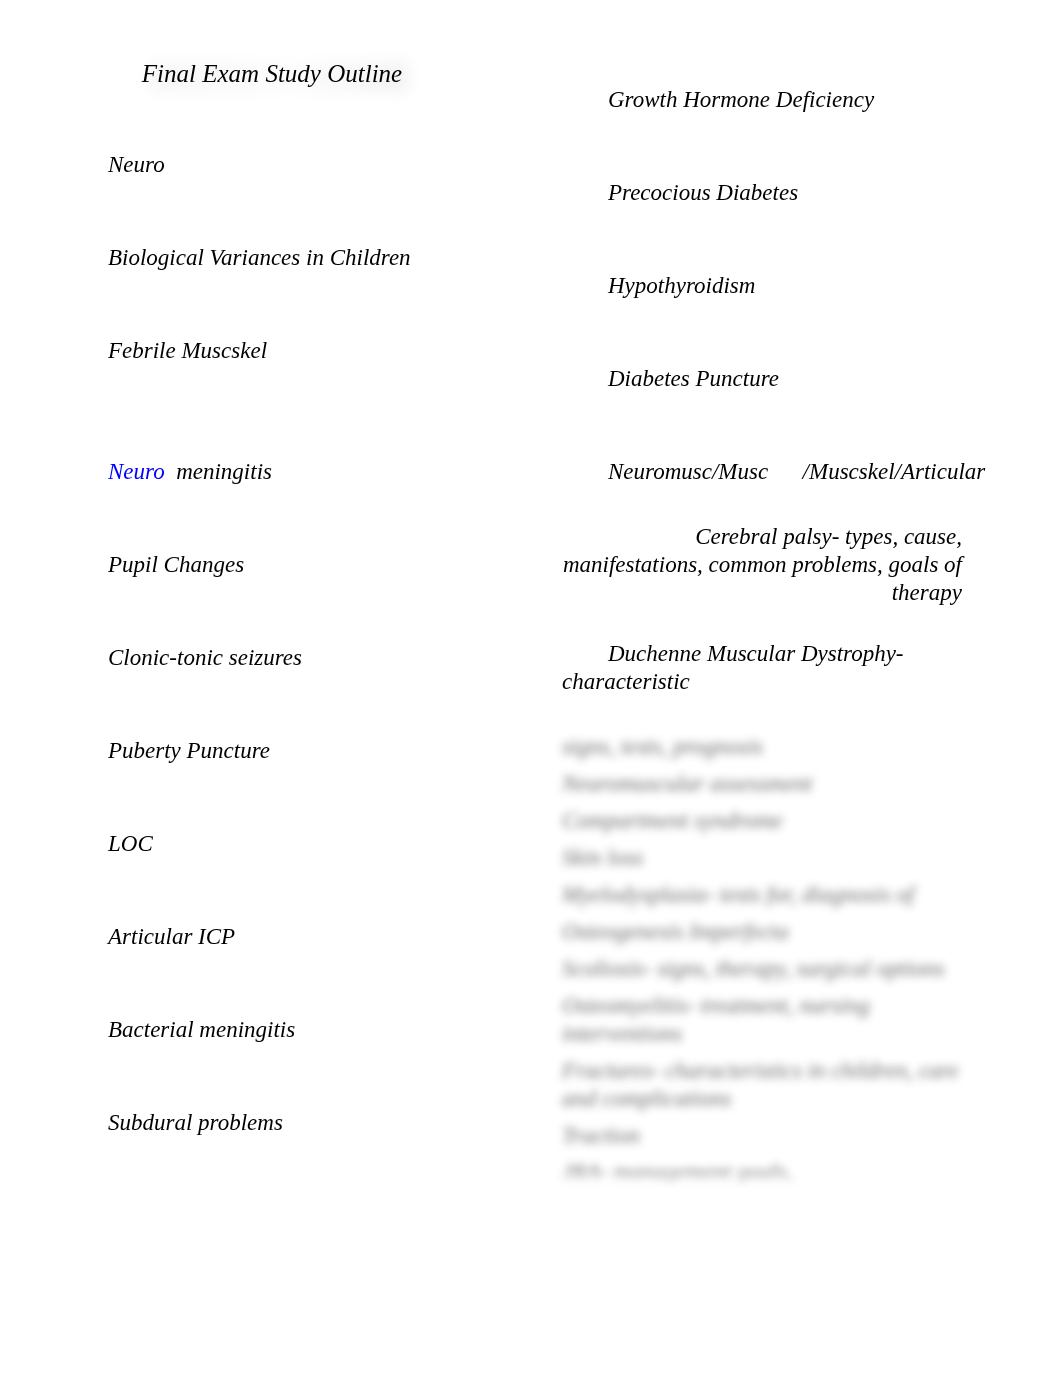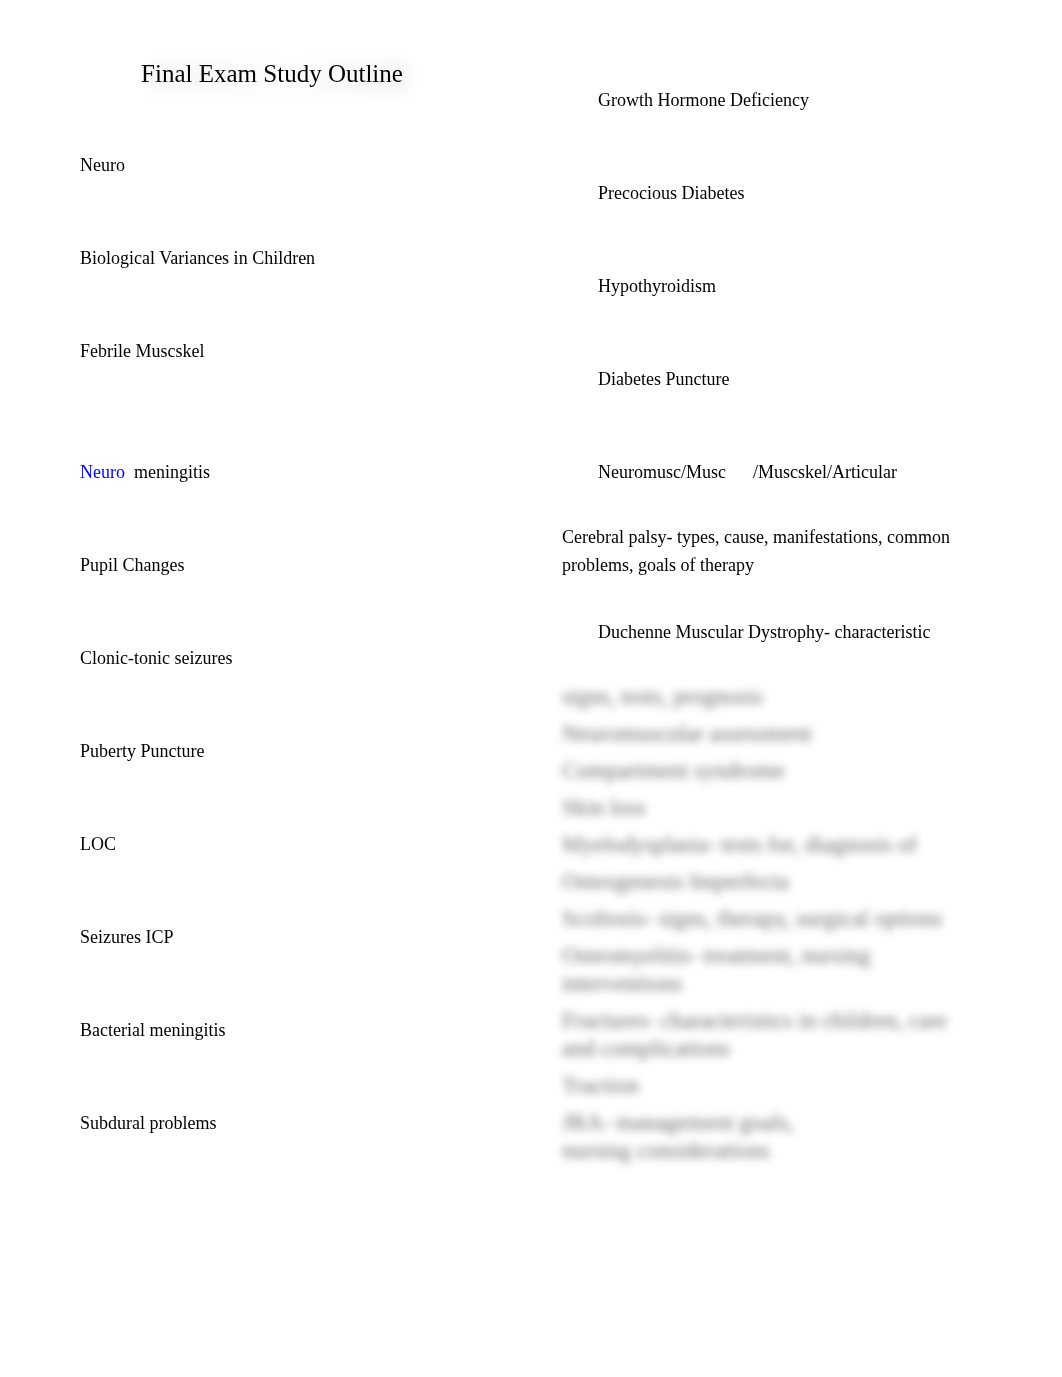--- a/index.html
+++ b/index.html
@@ -18,20 +18,21 @@
     -webkit-font-smoothing: antialiased;
   }
 
   .page {
     position: absolute;
     left: 0;
     top: 0;
     width: 1062px;
     height: 1377px;
     background: #ffffff;
+    font-style: italic;
   }
 
   
   .content-clip {
     position: absolute;
     left: 0;
     top: 0;
     width: 1062px;
     height: 1190px;
     overflow: hidden;
@@ -56,25 +57,25 @@
     height: 30px;
     background: linear-gradient(100deg, rgba(0,0,0,0.035), rgba(0,0,0,0.012) 55%, rgba(0,0,0,0.05));
     filter: blur(7px);
     pointer-events: none;
   }
 
   .col {
     position: absolute;
     top: 95px;
   }
-  .col-left  { left: 44px;  width: 470px; }
+  .col-left  { left: 62px;  width: 470px; }
   .col-right { left: 562px; width: 430px; }
 
   .line {
-    font-size: 18px;
+    font-size: 23px;
     line-height: 28px;
     margin: 0 0 9px 0;
     white-space: pre-wrap;
     position: relative;
   }
   .line.wrap { white-space: normal; }
 
   .hl-blue { color: #0000ff; }
 
   
@@ -152,21 +153,21 @@
 
       <div class="line">
         <span>Puberty Puncture</span>
       </div>
 
       <div class="line">
         <span>LOC</span>
       </div>
 
       <div class="line">
-        <span>Seizures ICP</span>
+        <span>Articular ICP</span>
       </div>
 
       <div class="line">
         <span>Bacterial meningitis</span>
       </div>
 
       <div class="line">
         <span>Subdural problems</span>
       </div>
 
@@ -191,21 +192,21 @@
       </div>
 
       <div class="line">
         <span>Diabetes Puncture</span>
       </div>
 
       <div class="line">
         <span>Neuromusc/Musc      /Muscskel/Articular</span>
       </div>
 
-      <div class="line wrap" style="width:400px;margin-bottom:11px;">
+      <div class="line wrap" style="width:400px;margin-bottom:5px;text-align:right;">
         <span>Cerebral palsy- types, cause, manifestations, common problems, goals of therapy</span>
       </div>
 
       <div class="line">
         <span>Duchenne Muscular Dystrophy- characteristic</span>
       </div>
 
       <div class="blurline">signs, tests, prognosis</div>
       <div class="blurline">Neuromuscular assessment</div>
       <div class="blurline">Compartment syndrome</div>

